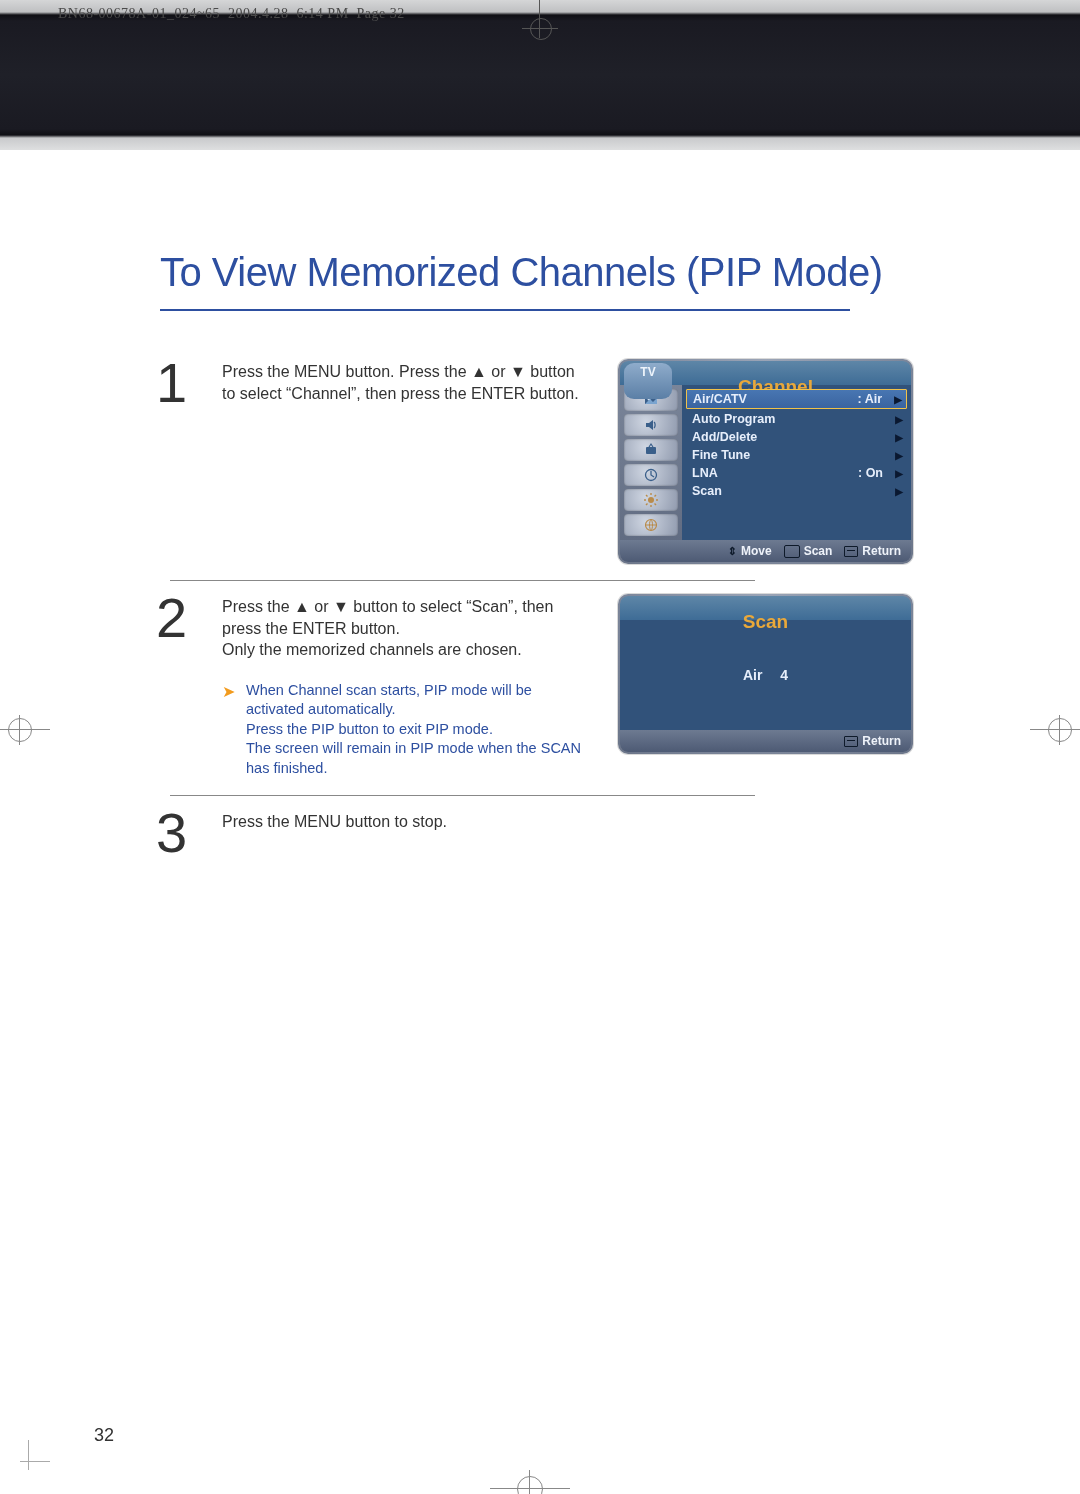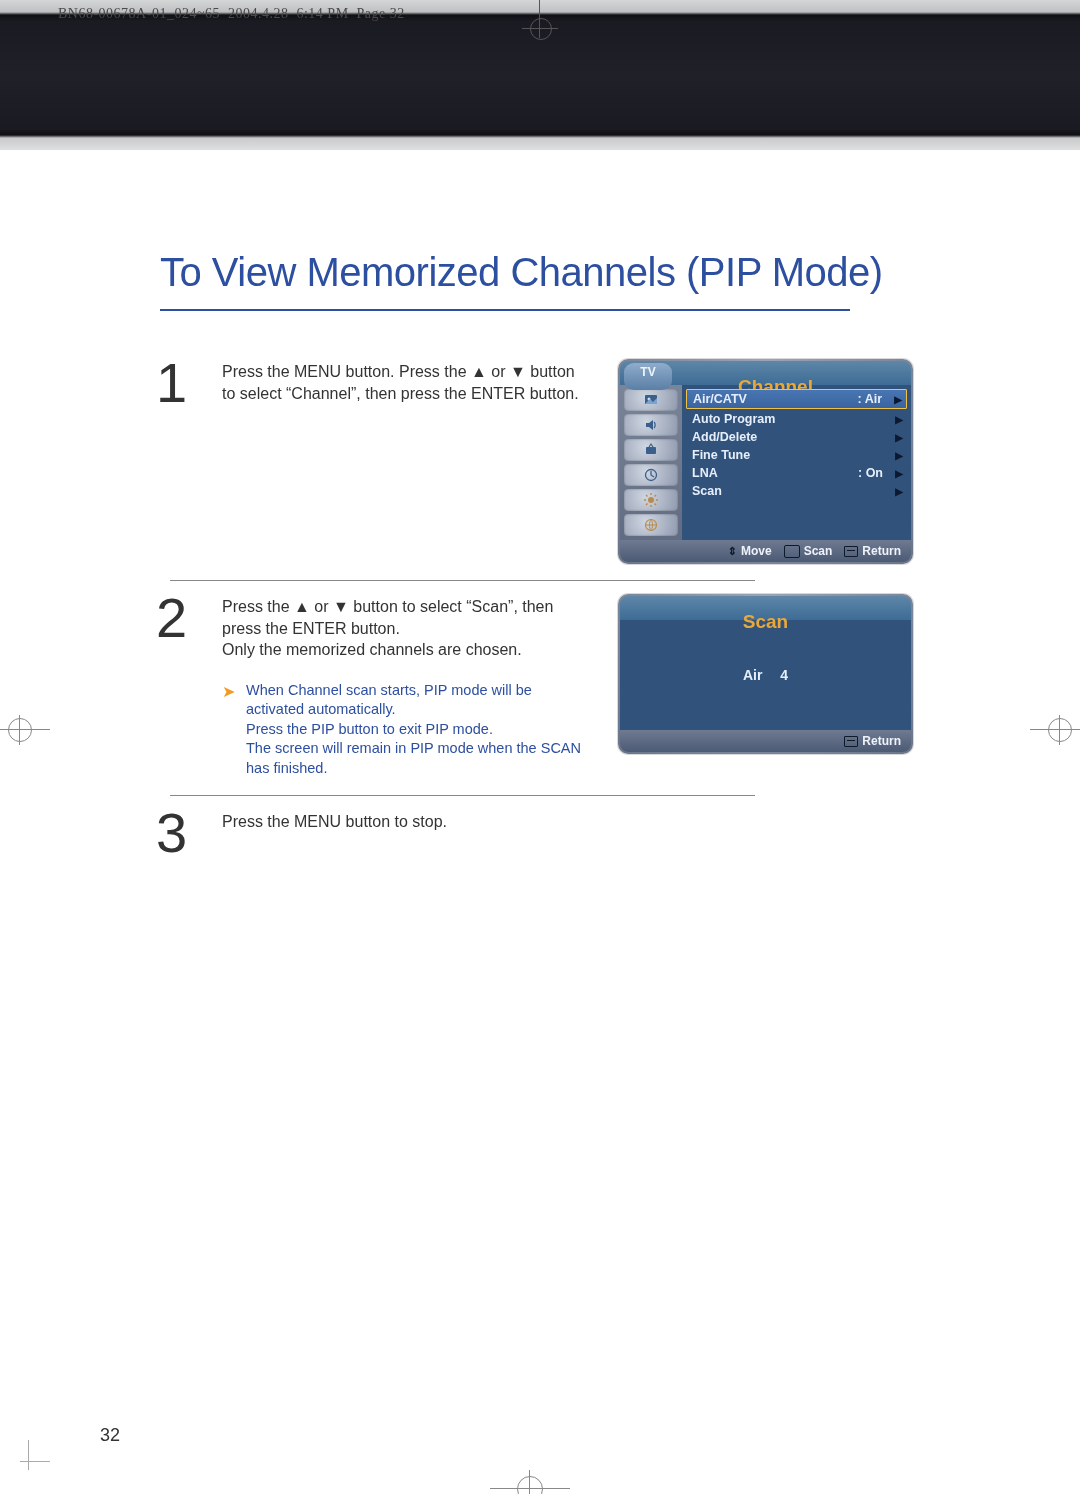--- a/index.html
+++ b/index.html
@@ -222,21 +222,21 @@
     background: linear-gradient(to bottom, #5e86a7, #3e6c96);
     position: relative;
     height: 24px;
     border-radius: 8px 8px 0 0;
     display: flex;
     align-items: center;
   }
   .osd-header .tv-oval {
     position: absolute;
     left: 4px; top: 2px;
-    width: 48px; height: 27px;
+    width: 48px; height: 36px;
     background: linear-gradient(to bottom, #8faccb, #5b7fa6);
     border-radius: 10px / 9px;
     text-align: center;
     font-size: 12px;
     font-weight: 700;
     color: #eef4fb;
     line-height: 19px;
   }
   .osd-header .htitle {
     flex: 1;
@@ -352,21 +352,21 @@
     justify-content: center;
     color: #e6eefb;
     font-weight: 700;
     font-size: 14px;
     gap: 18px;
   }
   .osd-scan .osd-footer { justify-content: flex-end; }
 
   .pg-num {
     position: absolute;
-    left: 100px;
+    left: 94px;
     bottom: 64px;
     font-size: 18px;
     color: #333;
   }
 
   
   .corner-bl {
     position: absolute;
     left: 20px;
     bottom: 40px;

